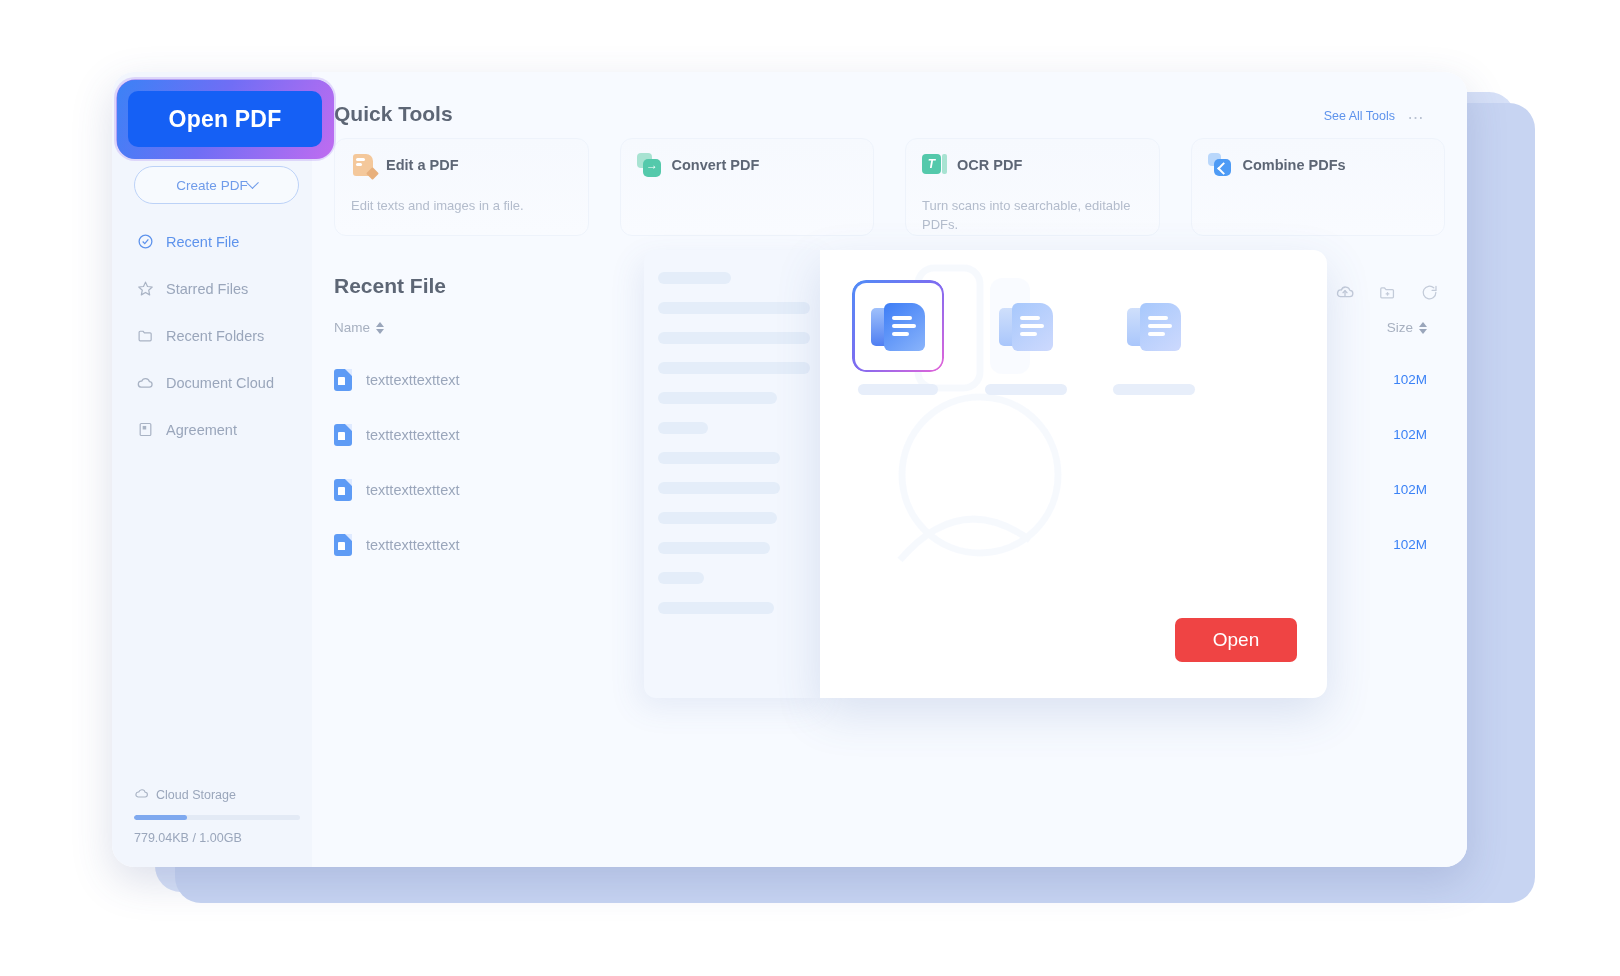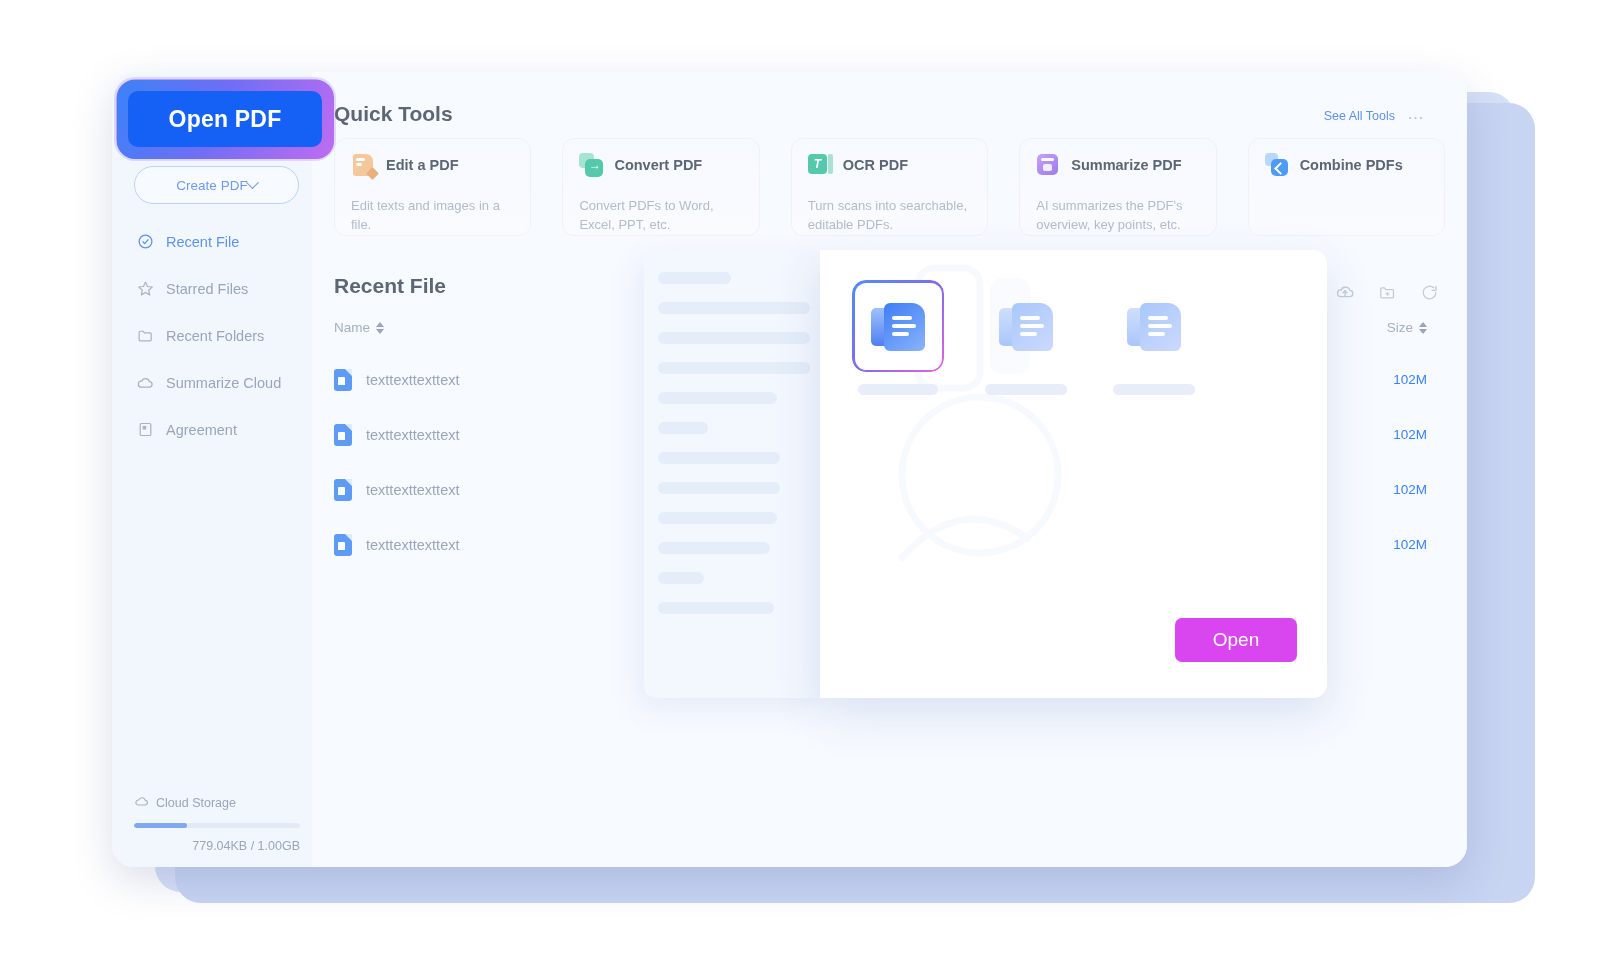--- a/index.html
+++ b/index.html
@@ -76,21 +76,21 @@
   .nav-item {
     display:flex; align-items:center; gap: 12px;
     height: 47px; padding-left: 24px; cursor: pointer;
     color:#9aa6bb; font-size: 14.5px;
   }
   .nav-item.active { color:#5e93ec; }
   .nav-ico { width:18px; height:18px; flex:none; display:flex; align-items:center; justify-content:center;}
   .nav-ico svg { display:block; }
 
   .storage {
-    position: absolute; left: 22px; bottom: 14px; width: 166px; text-align: right;
+    position: absolute; left: 22px; bottom: 22px; width: 166px;
   }
   .storage-head { display:flex; align-items:center; gap:7px; color:#9aa6bb; font-size:12.5px; }
   .bar { margin-top: 11px; height: 5px; border-radius: 3px; background:#e3eaf5; overflow:hidden; }
   .bar > i { display:block; height:100%; width: 32%; background:#7fa9ef; border-radius:3px; }
   .storage-txt { margin-top: 11px; color:#9aa6bb; font-size:12.5px; }
 
   
   .main { flex: 1; position: relative; background:#f7faff; overflow:hidden; }
   .main-inner { position:absolute; inset:0; }
 
@@ -230,21 +230,21 @@
   .doc-front i:nth-child(2){ top:21px; width:24px; }
   .doc-front i:nth-child(3){ top:29px; width:17px; }
   .thumb.pale .doc-back { background: linear-gradient(180deg,#cfdffb 0%, #a9c6fb 100%); }
   .thumb.pale .doc-front { background: linear-gradient(140deg,#a7c8fc 0%, #cdd9fd 100%); }
   .thumb-label { margin: 12px auto 0; height: 11px; width: 80px; border-radius: 6px; background:#e7eefa; }
   .thumb.pale .thumb-label { width: 82px; }
 
   .open-btn {
     position:absolute; right: 30px; bottom: 36px;
     width: 122px; height: 44px; border-radius: 7px;
-    background:#d946ef; border:none; color:#fff;
+    background:#ef4444; border:none; color:#fff;
     font-size: 19px; cursor:pointer;
     font-family:"Liberation Sans", sans-serif;
     display:flex; align-items:center; justify-content:center;
   }
 </style>
 </head>
 <body>
 
 <div id="stage">
 
@@ -293,21 +293,21 @@
           </span>
           <span>Recent Folders</span>
         </div>
 
         <div class="nav-item">
           <span class="nav-ico">
             <svg width="18" height="18" viewBox="0 0 24 24" fill="none" stroke="#a9b3c4" stroke-width="1.7" stroke-linejoin="round">
               <path d="M6.5 17.5h11a3.7 3.7 0 0 0 .4-7.4A5.4 5.4 0 0 0 7.6 9.6 3.9 3.9 0 0 0 6.5 17.5z"></path>
             </svg>
           </span>
-          <span>Summarize Cloud</span>
+          <span>Document Cloud</span>
         </div>
 
         <div class="nav-item">
           <span class="nav-ico">
             <svg width="17" height="17" viewBox="0 0 24 24" fill="none" stroke="#a9b3c4" stroke-width="1.7" stroke-linejoin="round">
               <rect x="4.5" y="3.5" width="15" height="17" rx="1.6"></rect>
               <rect x="8" y="7" width="5" height="5" fill="#a9b3c4" stroke="none"></rect>
             </svg>
           </span>
           <span>Agreement</span>
@@ -352,43 +352,33 @@
           </div>
 
           <div class="tool-card">
             <div class="tool-top">
               <span class="tool-ico">
                 <i class="ic-cv-b"></i>
                   <i class="ic-cv-f"></i>
               </span>
               <span class="tool-title">Convert PDF</span>
             </div>
-            <div class="tool-desc">Convert PDFs to Word, Excel, PPT, etc.</div>
           </div>
 
           <div class="tool-card">
             <div class="tool-top">
               <span class="tool-ico">
                 <i class="ic-ocr">T</i>
                   <i class="ic-ocr-b"></i>
               </span>
               <span class="tool-title">OCR PDF</span>
             </div>
             <div class="tool-desc">Turn scans into searchable, editable PDFs.</div>
           </div>
 
-          <div class="tool-card">
-            <div class="tool-top">
-              <span class="tool-ico">
-                <i class="ic-sum"></i>
-              </span>
-              <span class="tool-title">Summarize PDF</span>
-            </div>
-            <div class="tool-desc">AI summarizes the PDF's overview, key points, etc.</div>
-          </div>
 
           <div class="tool-card">
             <div class="tool-top">
               <span class="tool-ico">
                 <i class="ic-cb-b"></i>
                   <i class="ic-cb-f"></i>
               </span>
               <span class="tool-title">Combine PDFs</span>
             </div>
           </div>

